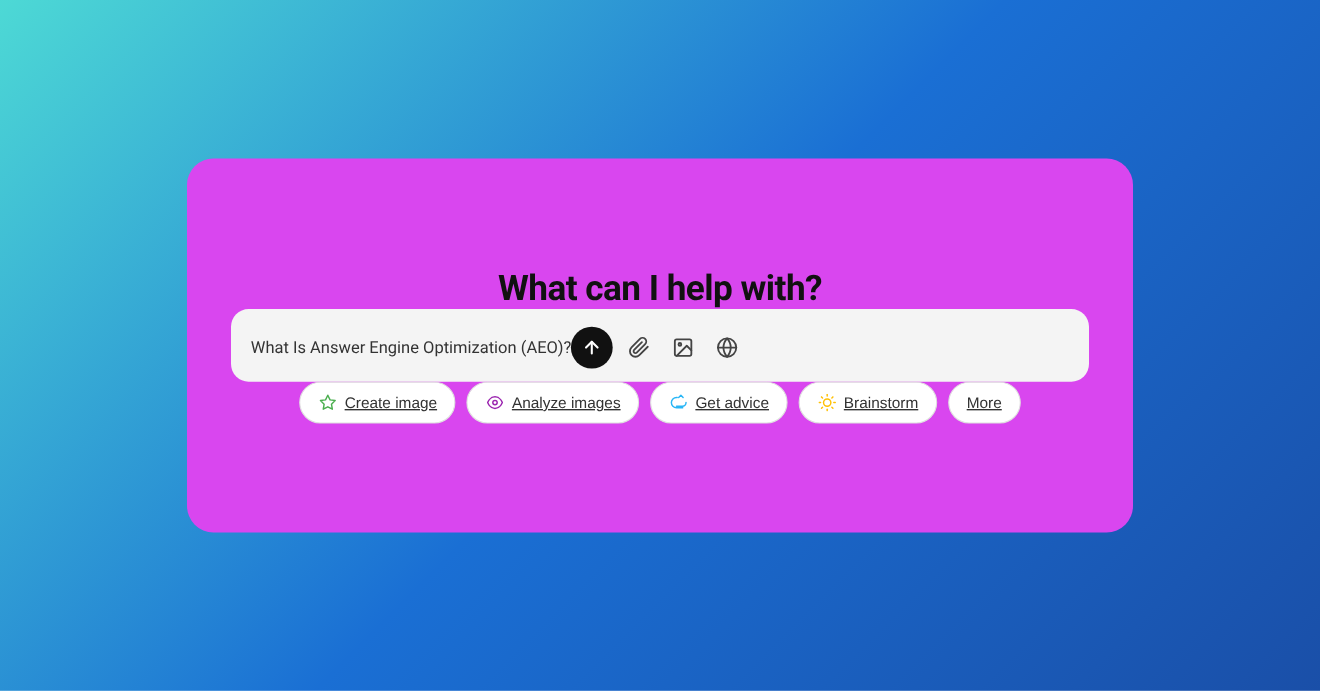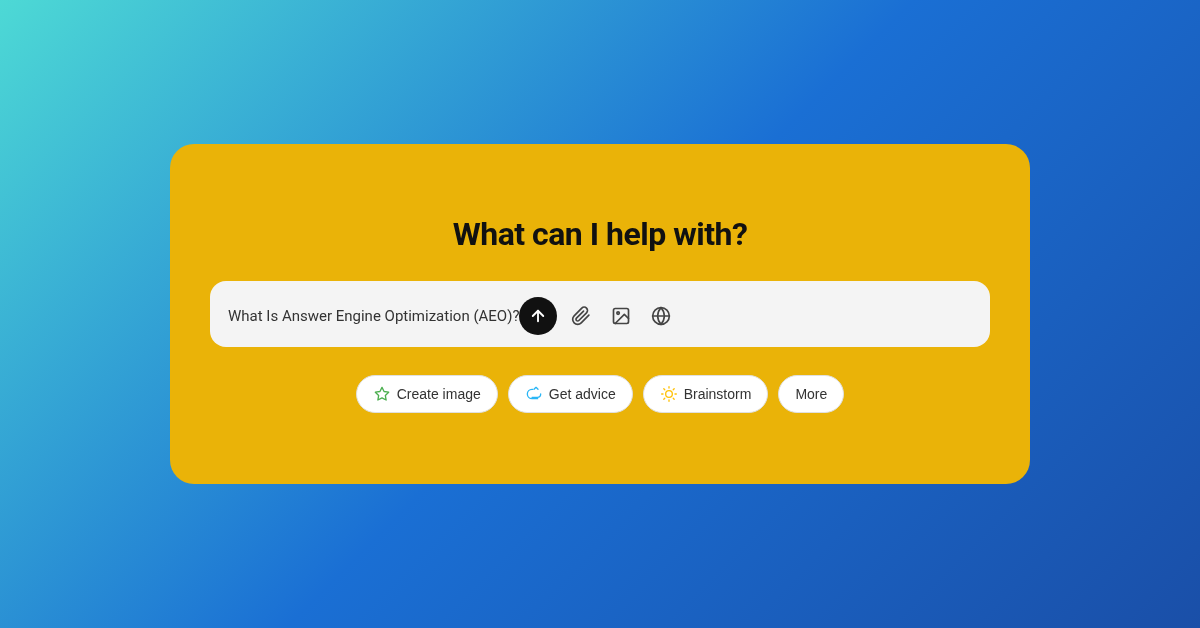--- a/index.html
+++ b/index.html
@@ -13,30 +13,29 @@
       height: 628px;
       overflow: hidden;
       font-family: -apple-system, BlinkMacSystemFont, 'Segoe UI', Roboto, sans-serif;
       background: linear-gradient(135deg, #4dd9d5 0%, #1a6fd4 50%, #1a4fa8 100%);
       display: flex;
       align-items: center;
       justify-content: center;
     }
 
     .card {
-      background: #eab308;
+      background: #d946ef;
       border-radius: 24px;
       width: 860px;
       min-height: 340px;
       display: flex;
       flex-direction: column;
       align-items: center;
       justify-content: center;
       padding: 50px 40px 50px 40px;
-      gap: 28px;
     }
 
     .headline {
       font-size: 32px;
       font-weight: 700;
       color: #111111;
       text-align: center;
       letter-spacing: -0.5px;
     }
 
@@ -95,20 +94,21 @@
       cursor: pointer;
       color: #444444;
       font-size: 18px;
     }
 
     .action-buttons {
       display: flex;
       flex-wrap: wrap;
       gap: 10px;
       justify-content: center;
+      text-decoration: underline;
     }
 
     .action-btn {
       display: flex;
       align-items: center;
       gap: 6px;
       padding: 9px 16px;
       border-radius: 999px;
       border: 1.5px solid #e0e0e0;
       background: #ffffff;
@@ -180,20 +180,29 @@
 
     <button class="action-btn">
       <span class="btn-icon icon-create">
         <svg width="16" height="16" viewBox="0 0 24 24" fill="none" stroke="#4caf50" stroke-width="2" stroke-linecap="round" stroke-linejoin="round">
           <polygon points="12 2 15.09 8.26 22 9.27 17 14.14 18.18 21.02 12 17.77 5.82 21.02 7 14.14 2 9.27 8.91 8.26 12 2"></polygon>
         </svg>
       </span>
       <span>Create image</span>
     </button>
 
+    <button class="action-btn">
+      <span class="btn-icon icon-analyze-img">
+        <svg width="16" height="16" viewBox="0 0 24 24" fill="none" stroke="#9c27b0" stroke-width="2" stroke-linecap="round" stroke-linejoin="round">
+          <circle cx="12" cy="12" r="3"></circle>
+          <path d="M2 12s3-8 10-8 10 8 10 8-3 8-10 8-10-8-10-8z"></path>
+        </svg>
+      </span>
+      <span>Analyze images</span>
+    </button>
 
     <button class="action-btn">
       <span class="btn-icon icon-advice">
         <svg width="16" height="16" viewBox="0 0 24 24" fill="none" stroke="#29b6f6" stroke-width="2" stroke-linecap="round" stroke-linejoin="round">
           <path d="M17.5 19H9a7 7 0 01-7-7 7 7 0 017-7h1"></path>
           <path d="M22 12a5 5 0 01-5 5H9"></path>
           <path d="M12 5l3-3 3 3"></path>
         </svg>
       </span>
       <span>Get advice</span>

